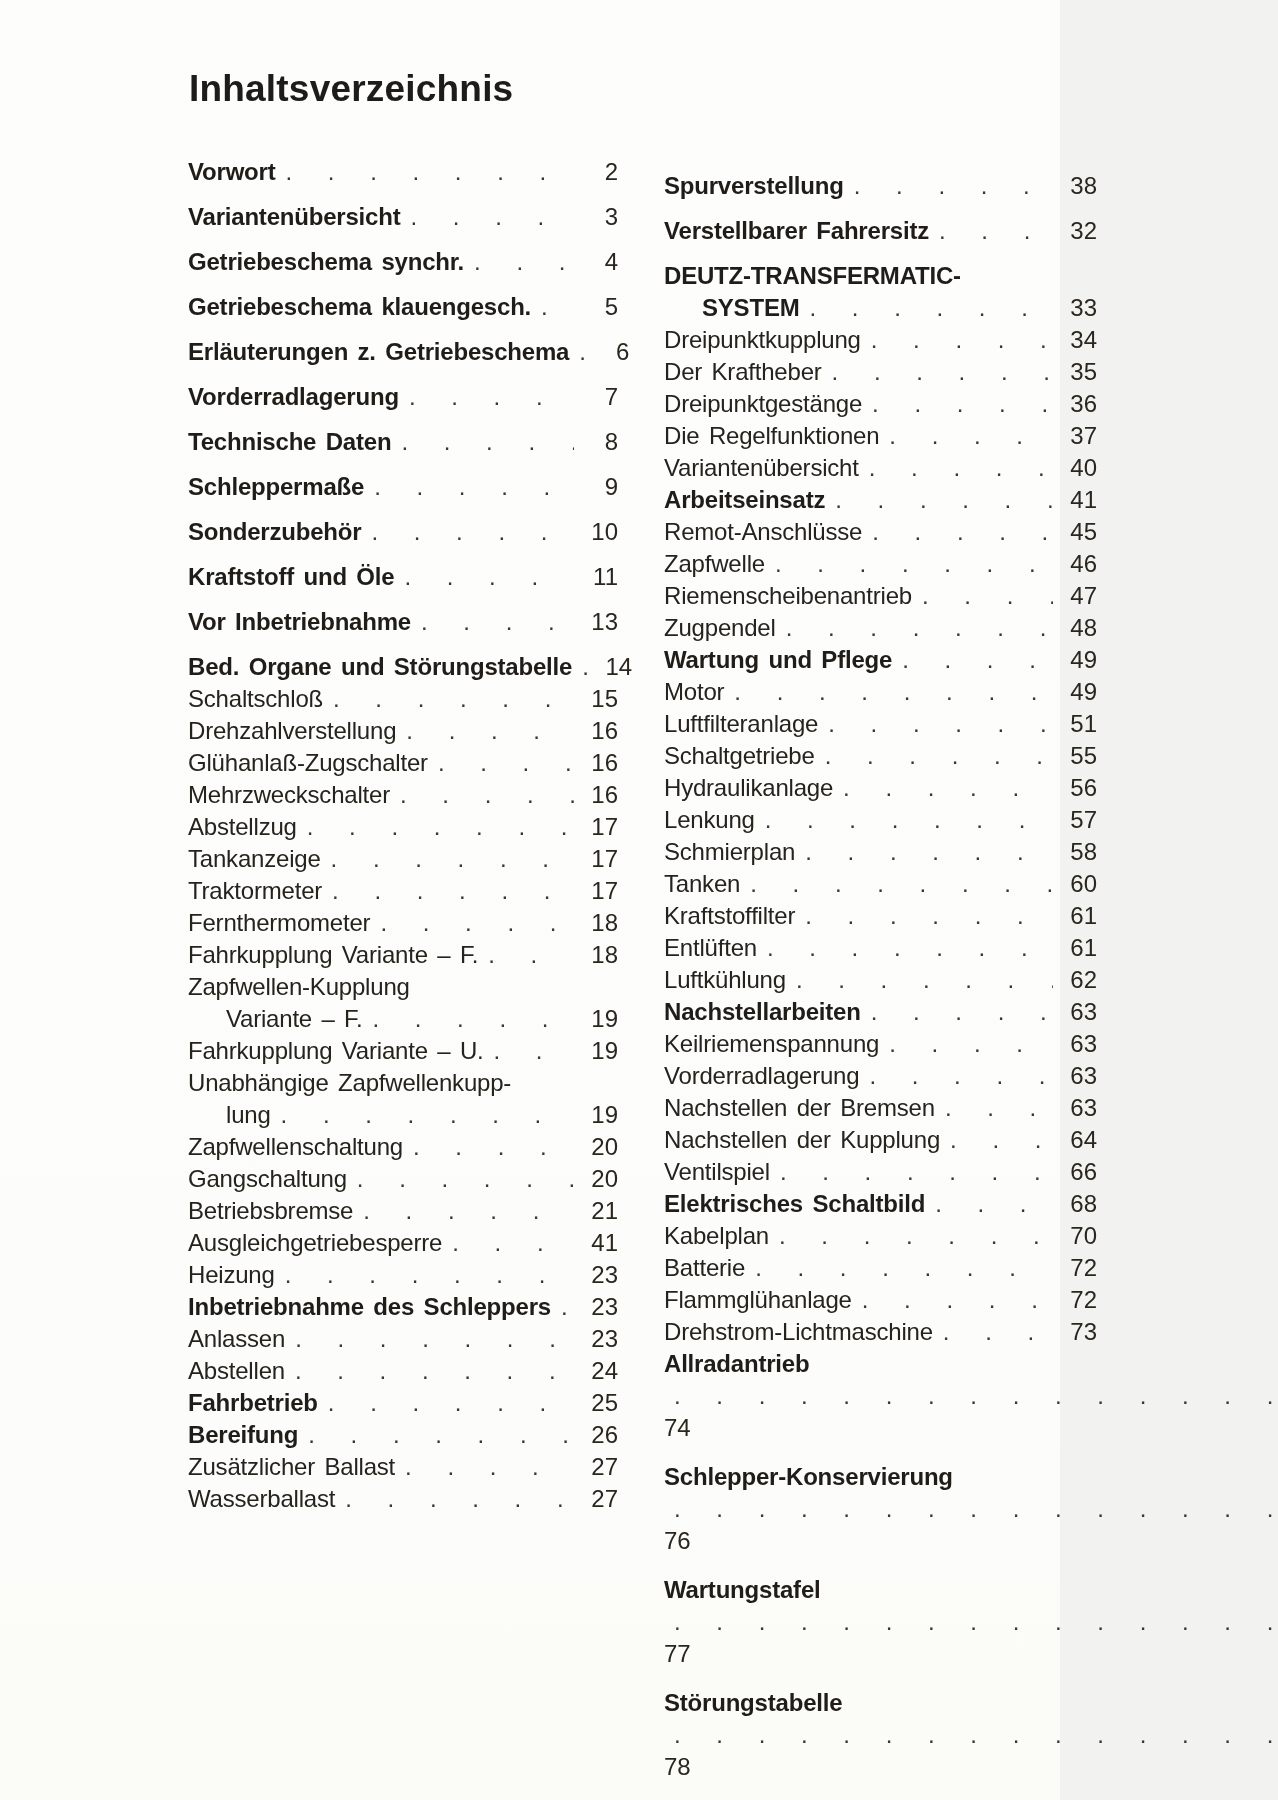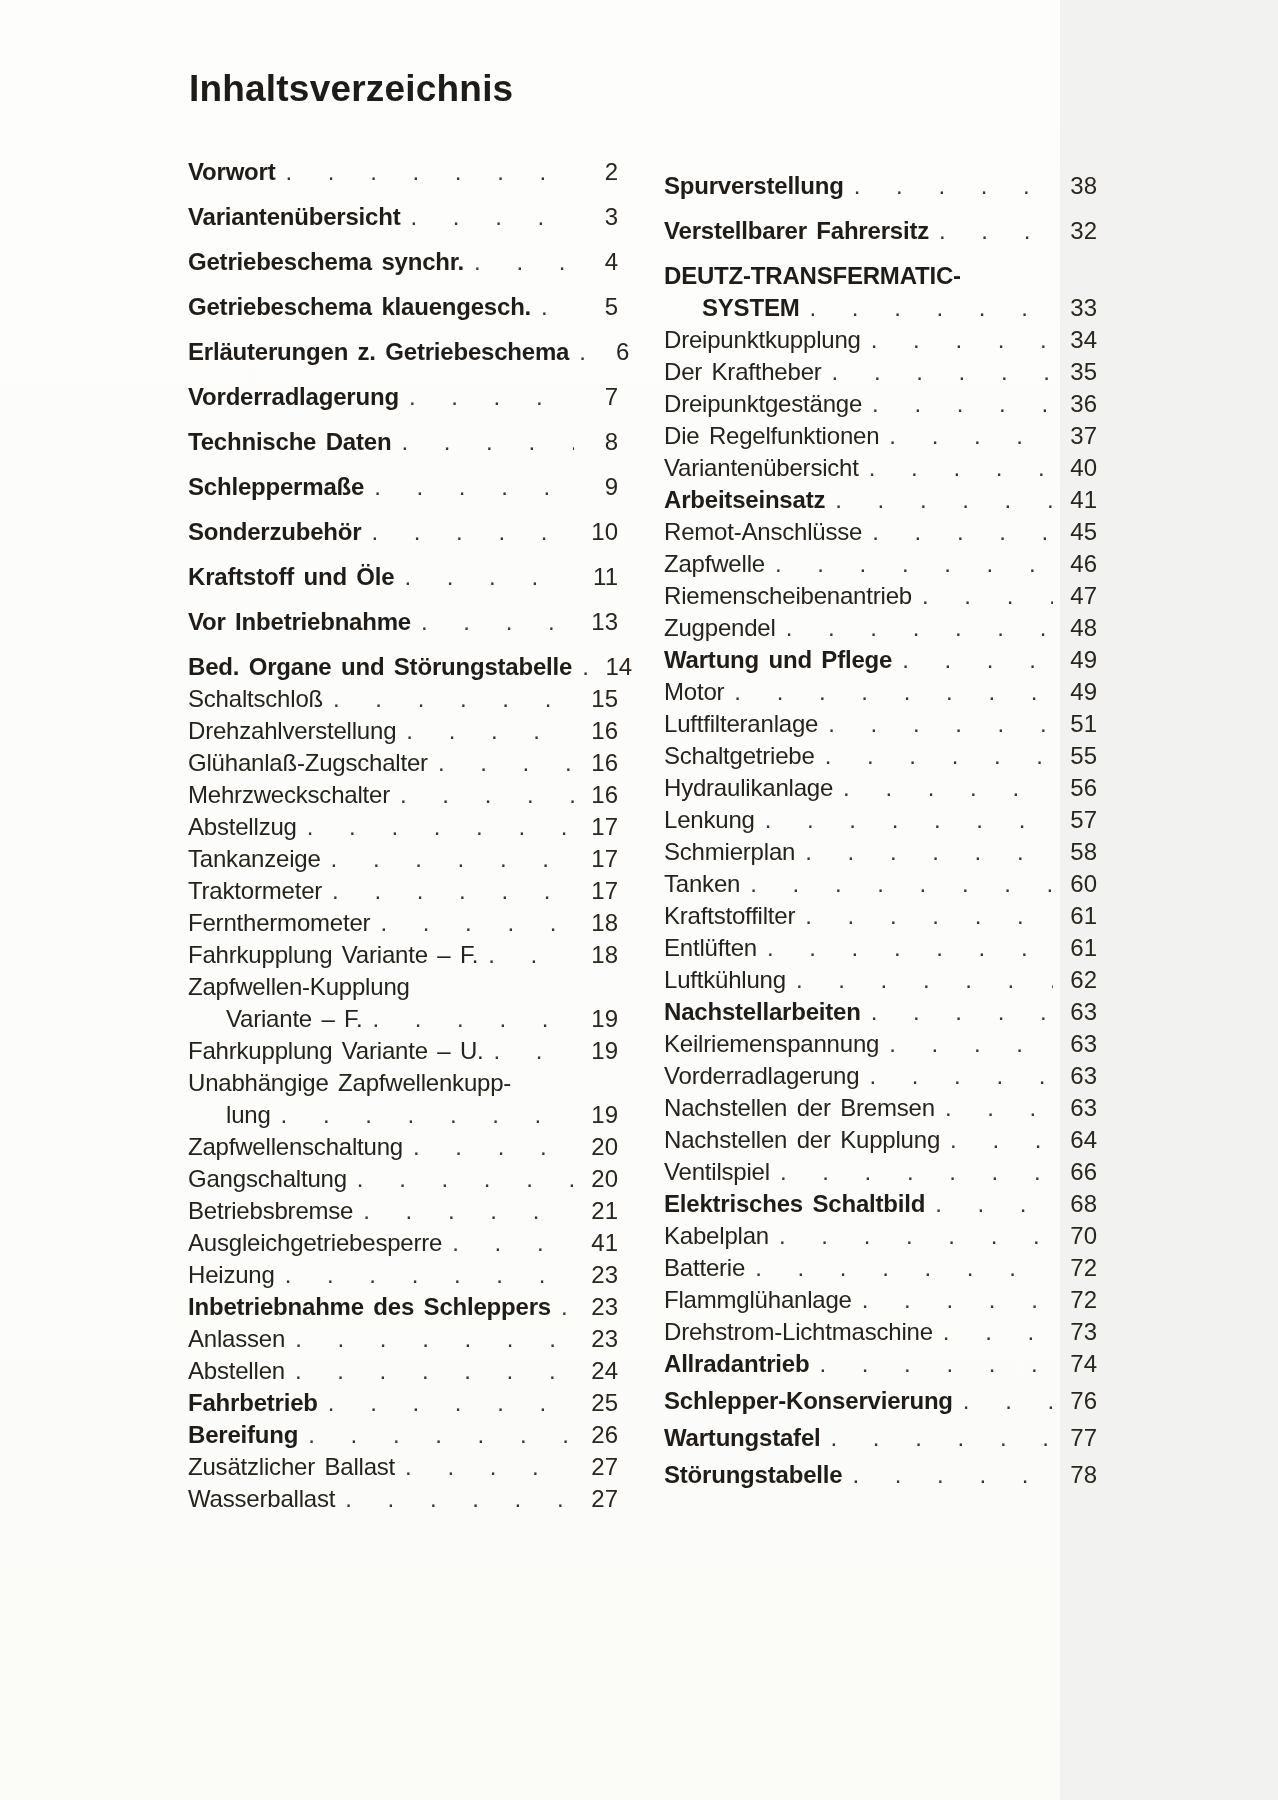--- a/index.html
+++ b/index.html
@@ -30,21 +30,21 @@
   .group { }
   .col .group:first-child { margin-top: 0; }
   .row {
     display: flex;
     align-items: baseline;
     font-size: 24px;
     line-height: 32px;
     white-space: nowrap;
   }
   .group.spread .row { margin-bottom: 13px; }
-  .group.spread-sm .row { margin-bottom: 5px; }
+  .group.spread-sm .row { margin-bottom: 5px; flex-direction: column; }
   .row .label {
     flex: 0 0 auto;
     letter-spacing: -0.2px;
     word-spacing: 3px;
     color: #26231d;
   }
   .row .label.b { font-weight: bold; color: #201d18; }
   .row.ind .label { padding-left: 38px; }
   .row .dots {
     flex: 1 1 auto;

